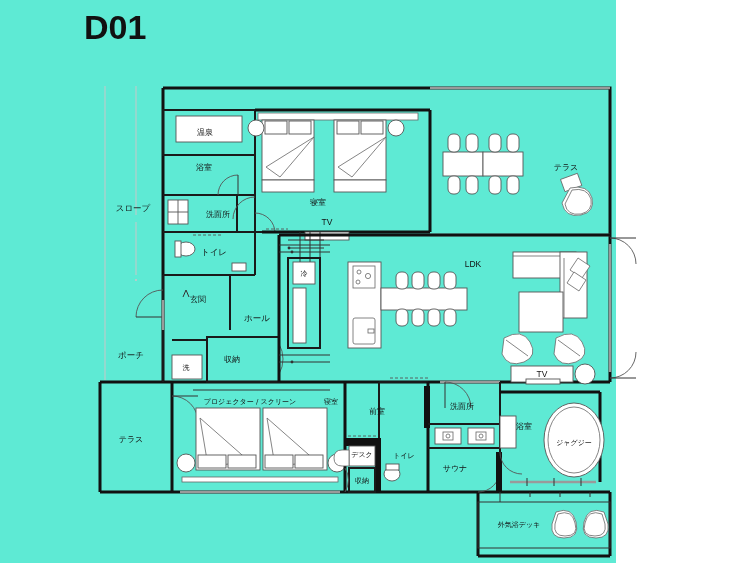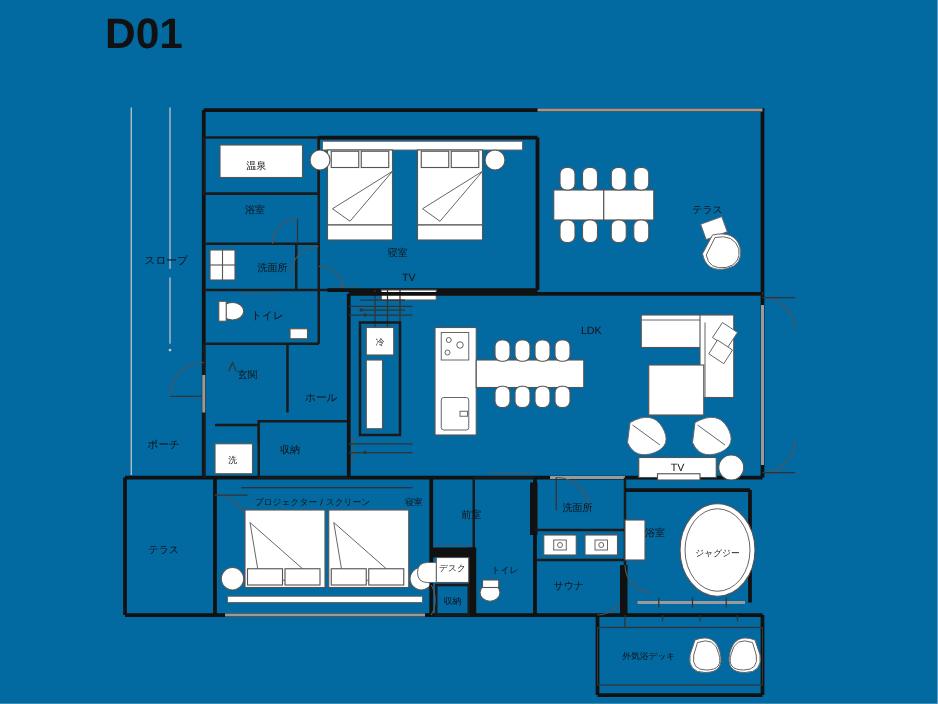--- a/index.html
+++ b/index.html
@@ -1,17 +1,17 @@
 <!DOCTYPE html>
 <html><head>
 <meta charset="utf-8">
 <style>
   html,body{margin:0;padding:0;background:#ffffff;}
   body{width:750px;height:563px;font-family:"DejaVu Sans","Liberation Sans",sans-serif;overflow:hidden;}
-  #page{position:relative;width:750px;height:563px;background:#0369a1;}
+  #page{position:relative;width:616px;height:563px;background:#5eead4;}
   #title{position:absolute;left:84px;top:8px;font-size:34px;font-weight:bold;color:#111;letter-spacing:0px;font-family:"Liberation Sans","DejaVu Sans",sans-serif;}
   svg{position:absolute;left:0;top:0;}
   .wall-thick{stroke:#111;stroke-width:3;fill:none;}
   .wall-med{stroke:#1a1a1a;stroke-width:2;fill:none;}
   .wall-thin{stroke:#333;stroke-width:1;fill:none;}
   .furn{stroke:#555;stroke-width:0.9;fill:#fff;}
   .furn2{stroke:#666;stroke-width:0.8;fill:#fff;}
   .glass{stroke:#9a9a9a;stroke-width:2.4;fill:none;}
   .dash{stroke:#555;stroke-width:0.9;fill:none;stroke-dasharray:3 2;}
   .arc{stroke:#555;stroke-width:0.9;fill:none;}

